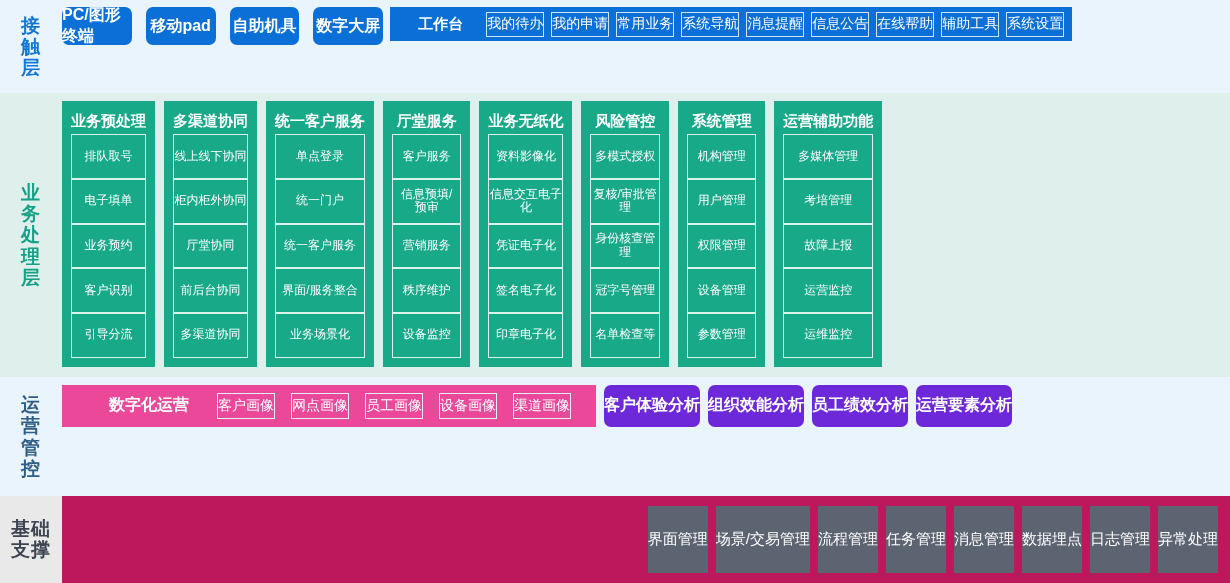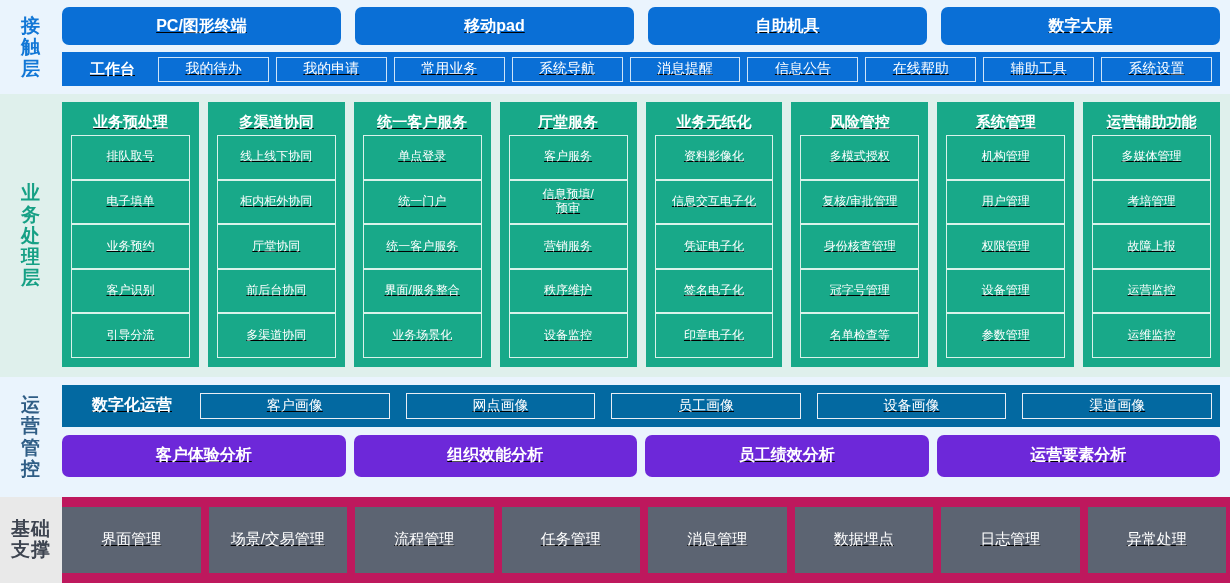--- a/index.html
+++ b/index.html
@@ -14,21 +14,21 @@
   
   .band { display: flex; align-items: stretch; width: 100%; }
   .band-label {
     flex: 0 0 62px;
     display: flex; align-items: center; justify-content: center;
     font-weight: bold; font-size: 19px; line-height: 1.12;
     letter-spacing: 1px;
     text-align: center;
   }
   .band-label .vtext { writing-mode: horizontal-tb; }
-  .band-body { flex: 1 1 auto; display: flex; flex-direction: column; text-decoration: underline; }
+  .band-body { flex: 1 1 auto; display: flex; flex-direction: row; }
 
   
   #band-contact { background: #eaf4fd; height: 95px; padding: 0; }
   #band-contact .band-label { color: #1277d6; background: #eaf4fd; }
   #contact-body { padding: 7px 10px 8px 0; gap: 7px; }
   #terminal-row { display: flex; gap: 14px; height: 38px; }
   .terminal-chip {
     flex: 1 1 0;
     background: #0a6fd6;
     border-radius: 7px;
@@ -81,24 +81,24 @@
     display: flex; align-items: center; justify-content: center;
     text-align: center; line-height: 1.15;
     white-space: pre-line;
   }
 
   
   #band-ops { background: #eaf4fd; height: 122px; }
   #band-ops .band-label { color: #2f5d85; background: #eaf4fd; font-size: 19px; }
   #ops-body { padding: 8px 10px 8px 0; gap: 8px; }
   #ops-row1 {
-    background: #0369a1;
+    background: #ec4899;
     height: 42px;
     display: flex; align-items: center;
-    padding: 0 8px; gap: 16px; text-align: center;
+    padding: 0 25px; gap: 16px; text-align: center;
   }
   #ops-row1-title {
     color: #ffffff; font-size: 16px; font-weight: bold;
     padding: 0 12px 0 22px; white-space: nowrap;
   }
   .ops-portrait {
     flex: 1 1 0;
     height: 26px;
     border: 1px solid #e8eef5;
     color: #ffffff; font-size: 14px;
@@ -115,21 +115,21 @@
   }
 
   
   #band-base { background: #be185d; height: 88px; }
   #band-base .band-label {
     color: #3d4450; background: #e9e9e9;
     font-size: 19px; line-height: 1.1;
     flex: 0 0 62px;
   }
   #band-base .band-label .vtext { width: 46px; }
-  #base-body { padding: 10px 4px 10px 0; }
+  #base-body { padding: 10px 12px 10px 0; justify-content: flex-end; }
   #base-row { display: flex; gap: 8px; height: 100%; }
   .base-item {
     flex: 1 1 0;
     background: #5c6472;
     color: #ffffff; font-size: 15px;
     display: flex; align-items: center; justify-content: center;
     white-space: nowrap;
   }
 </style>
 </head>

